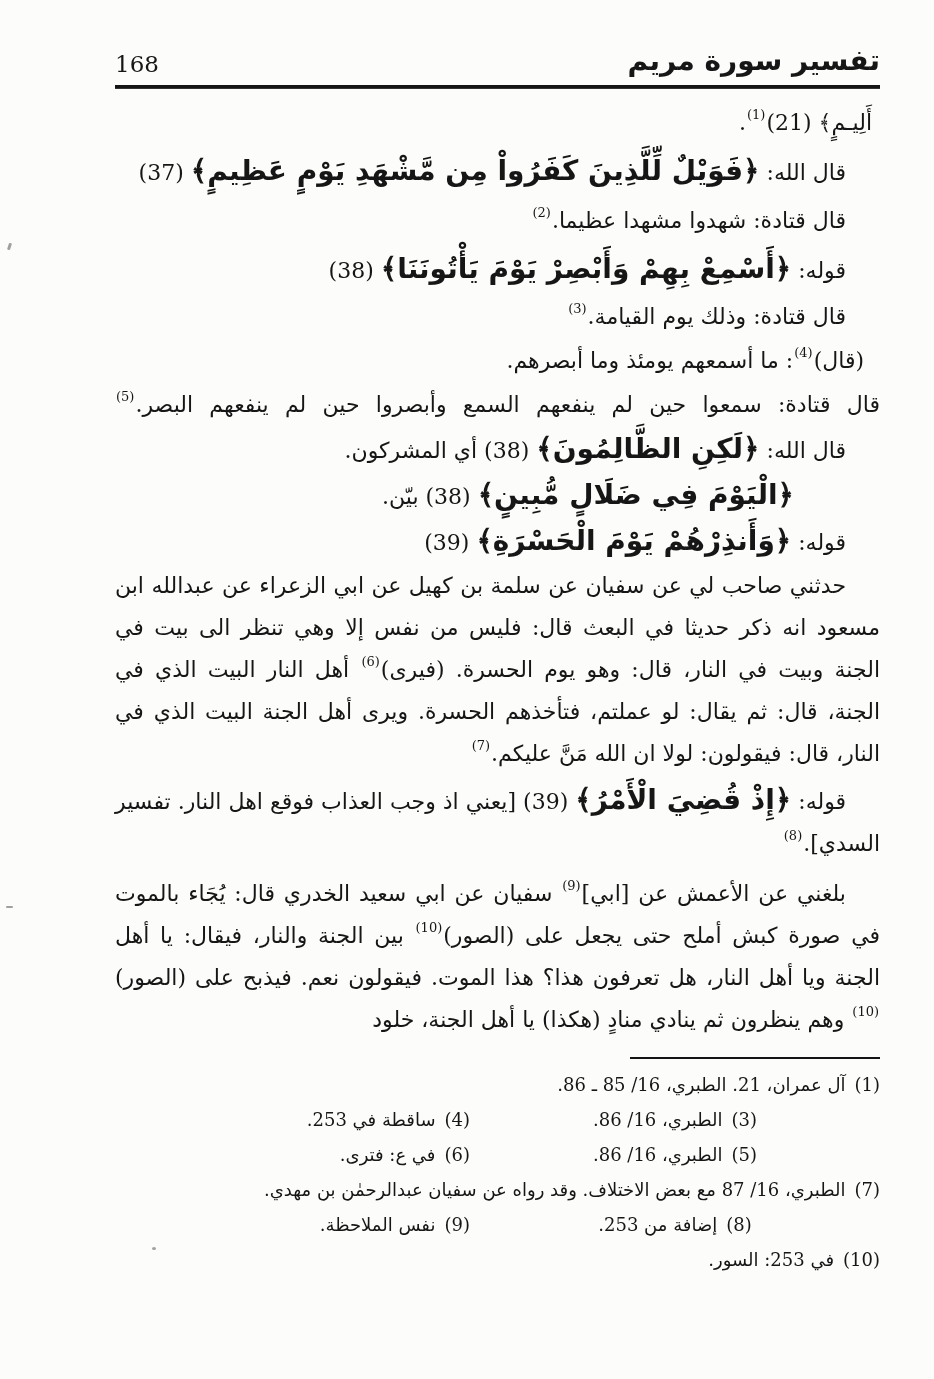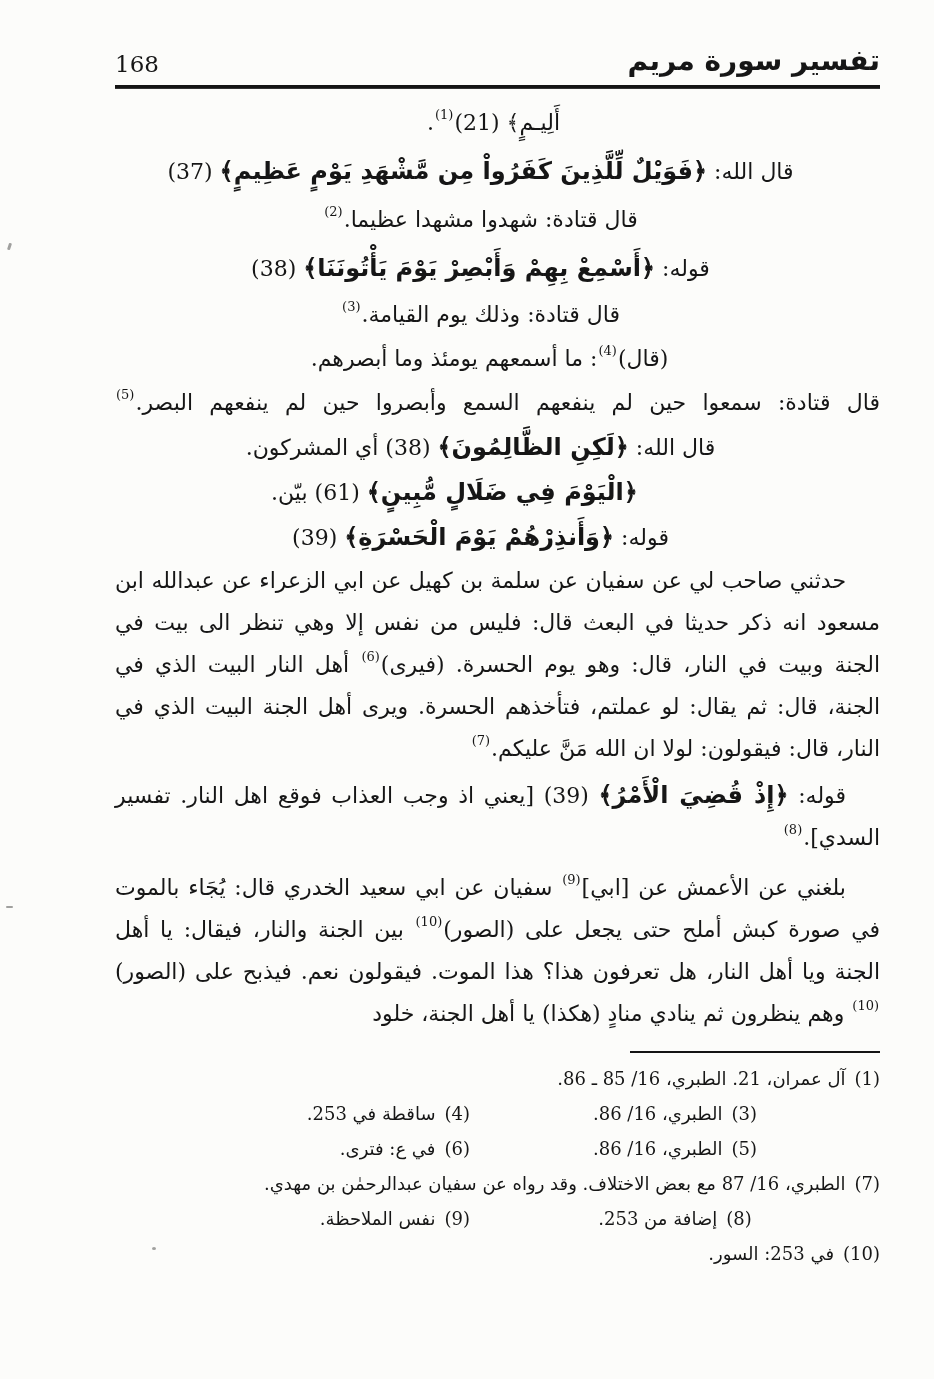--- a/index.html
+++ b/index.html
@@ -24,29 +24,29 @@
   }
   .title { font-size:28px; font-weight:bold; letter-spacing:.5px; }
   .pagenum { font-size:23px; direction:ltr; }
   .rule {
     margin-top:8px; height:4px;
     border-top:3px solid #141414;
     border-bottom:1px solid #333;
   }
   
   .bodytext { margin-top:10px; font-size:22px; }
-  .l { text-align:center; line-height:48px; }
+  .l { text-align:right; line-height:48px; }
   .lh44 { line-height:44px; }
   .ind-s { padding-right:8px; }
   .ind-a { padding-right:34px; }
   .ind-b { padding-right:16px; }
   .ind-c { padding-right:86px; }
   .full  { text-align:justify; text-align-last:justify; padding-right:0; }
   .para  { text-align:justify; text-indent:34px; line-height:42px; }
-  .quran { font-weight:bold; font-size:24px; }
+  .quran { font-weight:bold; font-size:28px; }
   sup.fnmark { font-size:13px; line-height:0; position:relative; top:-3px; padding:0 1px; }
   
   .fnsep {
     width:250px; height:0;
     border-top:2.5px solid #141414;
     margin:16px 0 8px auto;
   }
   .fns { font-size:18px; }
   .fnrow { line-height:35px; text-align:right; }
   .fnflex { display:flex; }
@@ -86,21 +86,21 @@
       <div class="l ind-a"><span>قوله: </span><span class="quran">﴿أَسْمِعْ بِهِمْ وَأَبْصِرْ يَوْمَ يَأْتُونَنَا﴾</span><span> (38)</span></div>
 
       <div class="l lh44 ind-a"><span>قال قتادة: وذلك يوم القيامة.</span><sup class="fnmark">(3)</sup></div>
 
       <div class="l lh44 ind-b"><span>(قال)</span><sup class="fnmark">(4)</sup><span>: ما أسمعهم يومئذ وما أبصرهم.</span></div>
 
       <div class="l lh44 full"><span>قال قتادة: سمعوا حين لم ينفعهم السمع وأبصروا حين لم ينفعهم البصر.</span><sup class="fnmark">(5)</sup></div>
 
       <div class="l lh44 ind-a"><span>قال الله: </span><span class="quran">﴿لَكِنِ الظَّالِمُونَ﴾</span><span> (38) أي المشركون.</span></div>
 
-      <div class="l lh44 ind-c"><span class="quran">﴿الْيَوْمَ فِي ضَلَالٍ مُّبِينٍ﴾</span><span> (61) بيّن.</span></div>
+      <div class="l lh44 ind-c"><span class="quran">﴿الْيَوْمَ فِي ضَلَالٍ مُّبِينٍ﴾</span><span> (38) بيّن.</span></div>
 
       <div class="l lh44 ind-a"><span>قوله: </span><span class="quran">﴿وَأَنذِرْهُمْ يَوْمَ الْحَسْرَةِ﴾</span><span> (39)</span></div>
 
       <div class="para"><span>حدثني صاحب لي عن سفيان عن سلمة بن كهيل عن ابي الزعراء عن عبدالله ابن مسعود انه ذكر حديثا في البعث قال: فليس من نفس إلا وهي تنظر الى بيت في الجنة وبيت في النار، قال: وهو يوم الحسرة. (فيرى)</span><sup class="fnmark">(6)</sup><span> أهل النار البيت الذي في الجنة، قال: ثم يقال: لو عملتم، فتأخذهم الحسرة. ويرى أهل الجنة البيت الذي في النار، قال: فيقولون: لولا ان الله مَنَّ عليكم.</span><sup class="fnmark">(7)</sup></div>
 
       <div class="para" style="margin-top:4px;"><span>قوله: </span><span class="quran">﴿إِذْ قُضِيَ الْأَمْرُ﴾</span><span> (39) [يعني اذ وجب العذاب فوقع اهل النار. تفسير السدي].</span><sup class="fnmark">(8)</sup></div>
 
       <div class="para" style="margin-top:8px;"><span>بلغني عن الأعمش عن [ابي]</span><sup class="fnmark">(9)</sup><span> سفيان عن ابي سعيد الخدري قال: يُجَاء بالموت في صورة كبش أملح حتى يجعل على (الصور)</span><sup class="fnmark">(10)</sup><span> بين الجنة والنار، فيقال: يا أهل الجنة ويا أهل النار، هل تعرفون هذا؟ هذا الموت. فيقولون نعم. فيذبح على (الصور)</span><sup class="fnmark">(10)</sup><span> وهم ينظرون ثم ينادي منادٍ (هكذا) يا أهل الجنة، خلود</span></div>
 
     </div>

